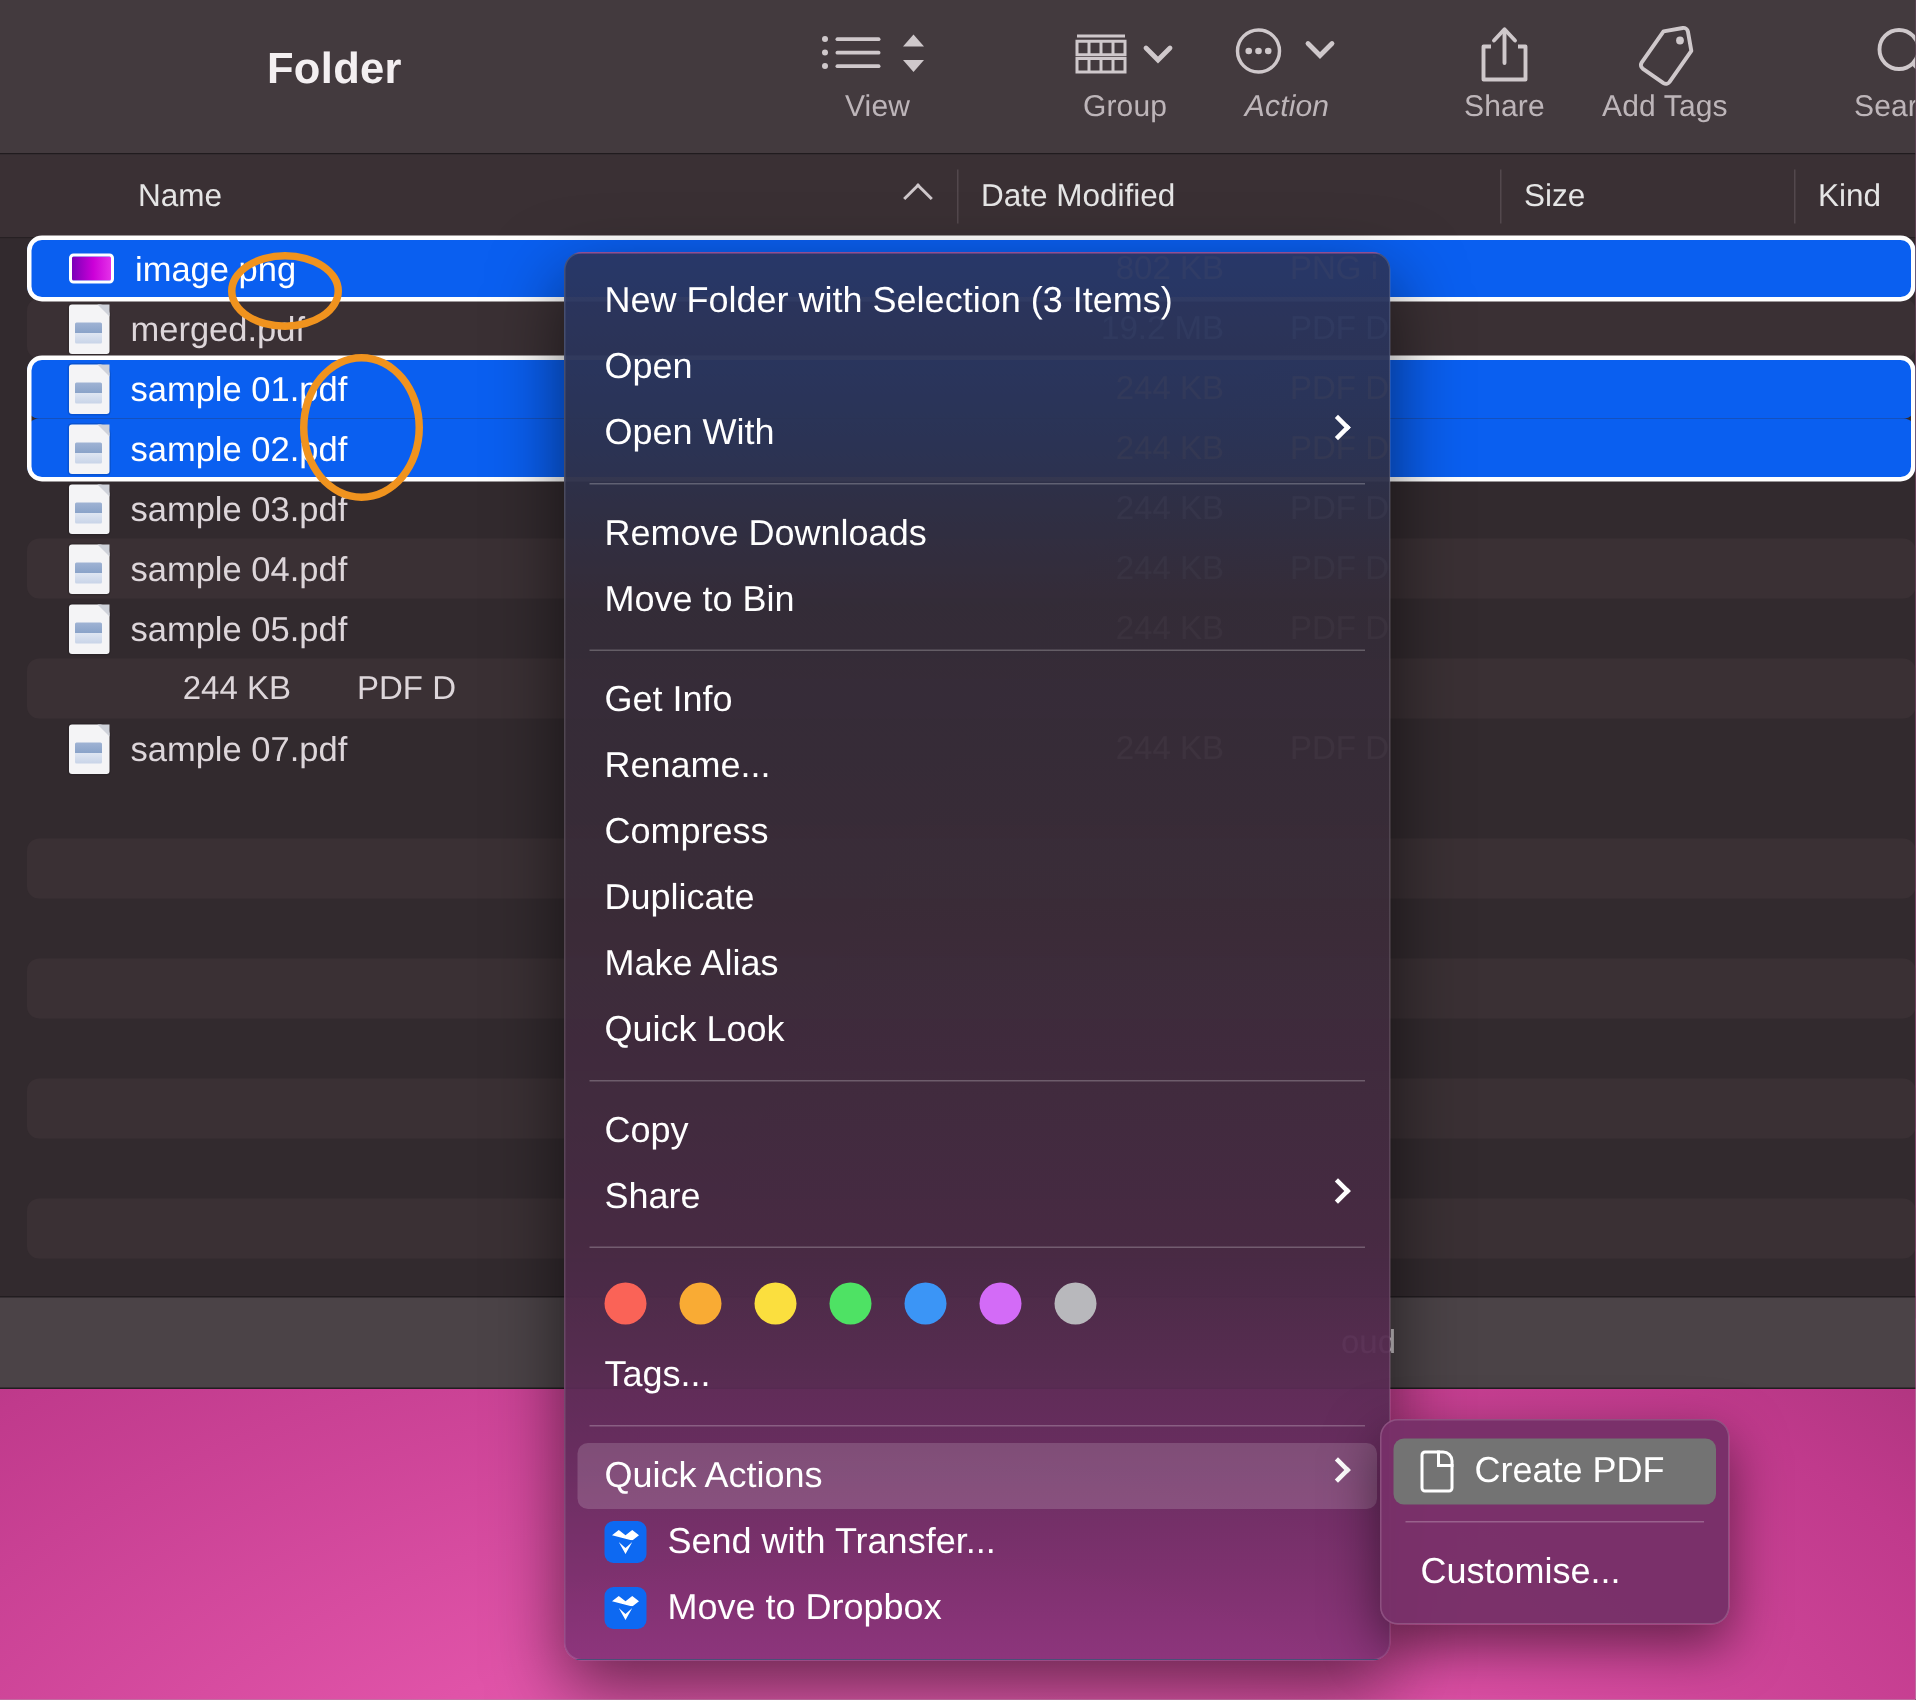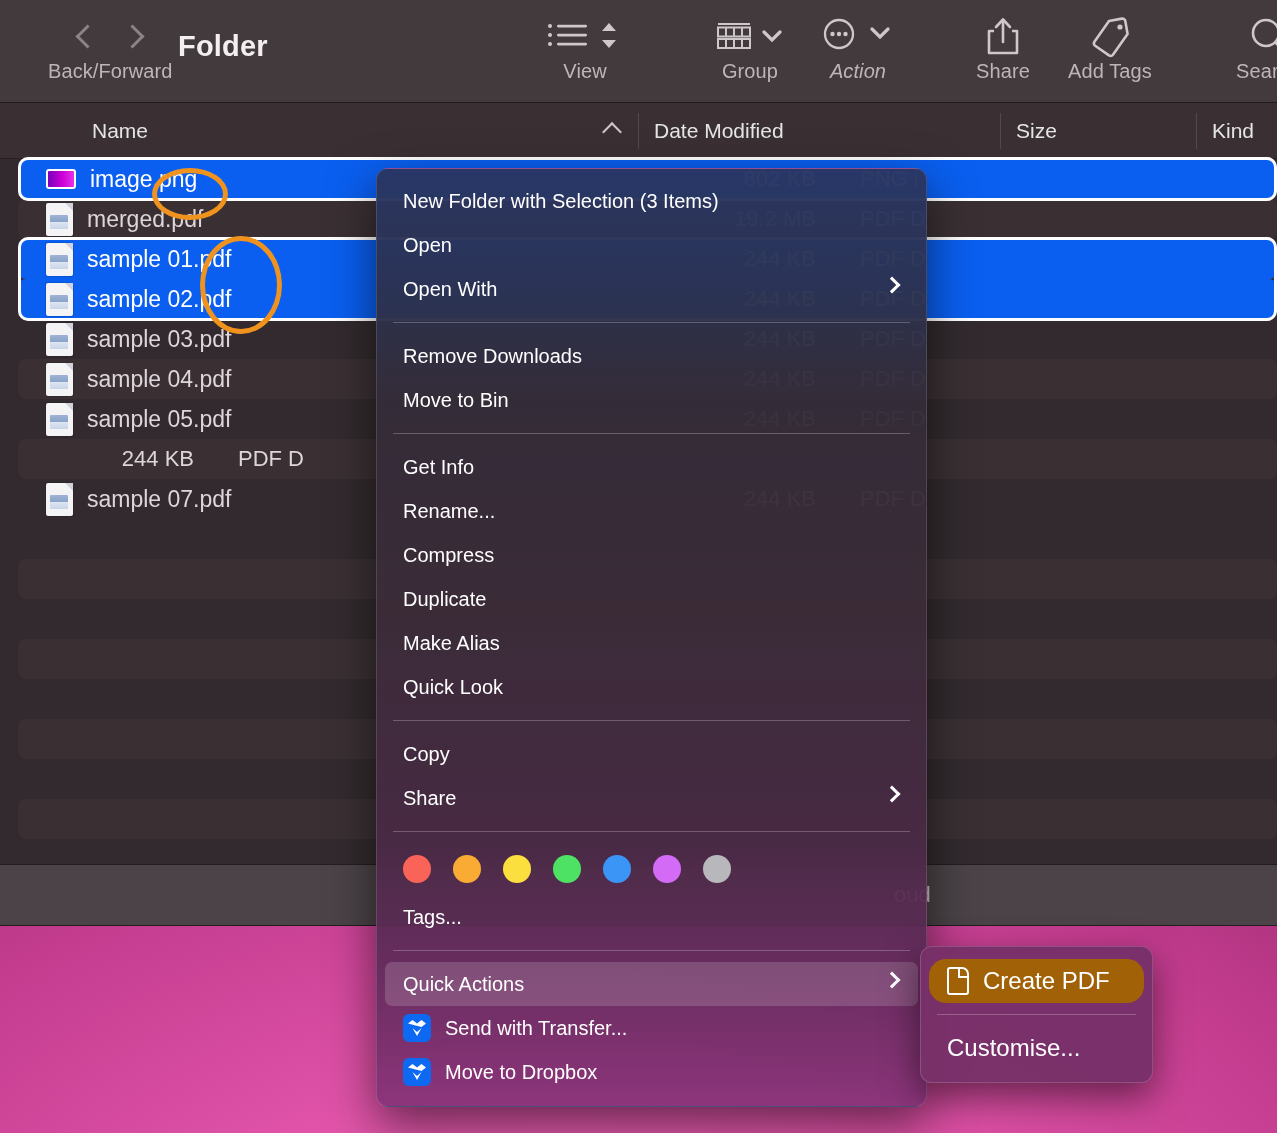--- a/index.html
+++ b/index.html
@@ -178,21 +178,21 @@
         rgba(41,54,99,0.97)   0px,
         rgba(44,50,80,0.97)   120px,
         rgba(52,44,56,0.97)   235px,
         rgba(58,44,56,0.96)   430px,
         rgba(72,42,68,0.95)   660px,
         rgba(96,44,90,0.95)   790px,
         rgba(123,48,110,0.95) 890px,
         rgba(137,52,122,0.95) 940px);
     padding: 10px 0 12px 0;
     color: #ffffff;
-    font-size: 20px;
+    font-size: 24px;
   }
   .mi {
     position: relative;
     height: 44px;
     margin: 0 8px;
     padding: 0 18px;
     display: flex; align-items: center;
     border-radius: 7px;
     white-space: nowrap;
   }
@@ -237,21 +237,21 @@
     width: 233px;
     border-radius: 12px;
     background: rgba(119,48,104,0.96);
     border: 1px solid rgba(255,255,255,.16);
     box-shadow: 0 14px 36px rgba(0,0,0,.5);
     padding: 12px 0 12px 0;
     color: #ffffff;
     font-size: 24px;
   }
   #submenu .mi { margin: 0 8px; height: 44px; }
-  #submenu .mi.sel { background: #a16207; border-radius: 17px; }
+  #submenu .mi.sel { background: #737373; }
   .pdf-glyph {
     width: 22px; height: 28px; flex: 0 0 auto;
     margin-right: 14px;
     border: 2.6px solid #ffffff;
     border-radius: 3px 7px 3px 3px;
     position: relative;
   }
   .pdf-glyph::after {
     content:''; position:absolute; right:-2px; top:-2px;
     width:9px; height:9px;
@@ -271,29 +271,20 @@
 </style>
 </head>
 <body>
 
 <div id="desktop"></div>
 
 <div id="finder">
 
   <div id="toolbar">
 
-    <div class="tb-item" style="left:48px;">
-      <div class="tb-glyph">
-        <div class="navarrows">
-          <span class="chev left"></span>
-          <span class="chev right"></span>
-        </div>
-      </div>
-      <div class="tb-label">Back/Forward</div>
-    </div>
 
     <div id="window-title">Folder</div>
 
     <div class="tb-item" style="left:546px;">
       <div class="tb-glyph">
         <svg width="78" height="34" viewBox="0 0 78 34">
           <g fill="#cfc8cb">
             <circle cx="4" cy="7" r="2"></circle>
               <circle cx="4" cy="16" r="2"></circle>
               <circle cx="4" cy="25" r="2"></circle>

